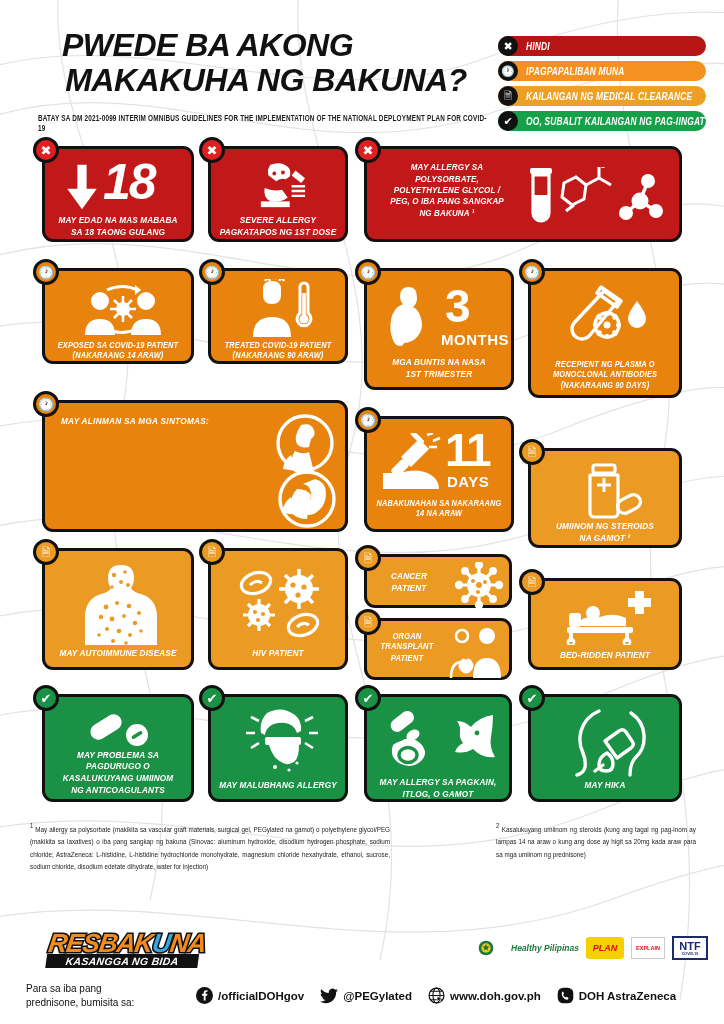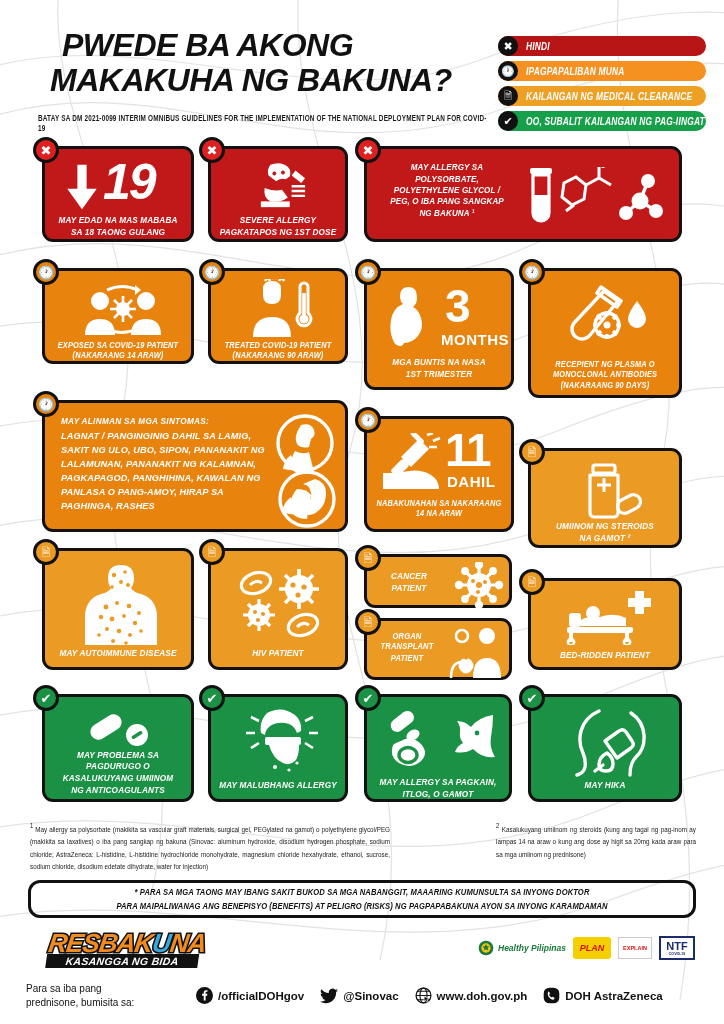--- a/index.html
+++ b/index.html
@@ -13,21 +13,21 @@
   .bg-swoosh { position: absolute; inset: 0; z-index: 0; pointer-events: none; }
   .page { position: relative; z-index: 1; width: 724px; height: 817px; }
 
   
   .header { position: absolute; left: 0; top: 0; width: 724px; height: 133px; }
   .title {
     position: absolute; left: 62px; top: 28px; width: 420px;
     font-weight: bold; font-style: italic; font-size: 32px;
     line-height: 1.08; color: #111; letter-spacing: -0.5px;
   }
-  .title .l2 { display:block; margin-left:-12px; }
+  .title .l2 { display:block; margin-left:-12px;text-align:center; }
   .subtitle {
     position: absolute; left: 38px; top: 113px; width: 450px;
     font-size: 6.4px; font-weight: bold; color: #1a1a1a;
     letter-spacing: 0.18px; transform: scaleY(1.35); transform-origin: left top;
   }
   .legend { position: absolute; right: 18px; top: 36px; width: 208px; }
   .legend-item {
     position: relative; height: 20px; border-radius: 10px;
     margin-bottom: 5px; display: flex; align-items: center;
   }
@@ -189,21 +189,21 @@
     </div>
   </div>
 
   <div class="card c-red" style="left:42px; top:146px; width:152px; height:96px;">
     <span class="badge">✖</span>
     <div class="icon-wrap" style="left:18px; top:14px; width:38px; height:48px;">
       <svg viewBox="0 0 40 52" width="38" height="48">
           <path d="M15 2 h10 v26 h11 L20 50 L4 28 h11 z" fill="#fff"></path>
         </svg>
     </div>
-    <div class="bignum" style="left:58px; top:12px; font-size:50px;">19</div>
+    <div class="bignum" style="left:58px; top:12px; font-size:50px;">18</div>
     <div class="clabel" style="top:68px; white-space:pre-line;"><span>MAY EDAD NA MAS MABABA
 SA 18 TAONG GULANG</span></div>
   </div>
 
   <div class="card c-red" style="left:208px; top:146px; width:140px; height:96px;">
     <span class="badge">✖</span>
     <div class="icon-wrap" style="left:42px; top:12px; width:58px; height:50px;">
       <svg viewBox="0 0 60 52" width="58" height="50">
         <path d="M18 4 q10-4 18 2 q4 4 2 10 l-4 3 q-6-2-10 2 l-8-6 q-2-6 2-11z" fill="#fff"></path>
         <circle cx="22" cy="13" r="2" fill="#c1181a"></circle>
@@ -317,21 +317,20 @@
       </svg>
     </div>
     <div class="clabel sm" style="top:90px; white-space:pre-line;"><span>RECEPIENT NG PLASMA O
 MONOCLONAL ANTIBODIES
 (NAKARAANG 90 DAYS)</span></div>
   </div>
 
   <div class="card c-org" style="left:42px; top:400px; width:306px; height:132px;">
     <span class="badge">🕐</span>
     <div class="sym-head">MAY ALINMAN SA MGA SINTOMAS:</div>
-    <div class="sym-body">LAGNAT / PANGINGINIG DAHIL SA LAMIG, SAKIT NG ULO, UBO, SIPON, PANANAKIT NG LALAMUNAN, PANANAKIT NG KALAMNAN, PAGKAPAGOD, PANGHIHINA, KAWALAN NG PANLASA O PANG-AMOY, HIRAP SA PAGHINGA, RASHES</div>
     <div class="icon-wrap" style="left:222px; top:8px; width:76px; height:120px;">
       <svg viewBox="0 0 76 120" width="76" height="120">
         <circle cx="38" cy="32" r="27" fill="none" stroke="#fff" stroke-width="3.4"></circle>
         <path d="M34 14 q10-3 13 5 q2 6-3 9 l-2 8 q-8 2-12-3 q-4-7 4-19z" fill="#fff"></path>
         <path d="M28 40 q8 4 14 1 l5 20 q-12 5-22-2 q-2-12 3-19z" fill="#fff"></path>
         <path d="M24 44 q-7 5-8 14 l14 2z" fill="#fff"></path>
         <circle cx="40" cy="88" r="27" fill="none" stroke="#fff" stroke-width="3.4"></circle>
         <path d="M48 68 q11 3 11 14 q0 12-8 18 q-4 4-10 4 l-2 -12 q6-2 5-10 q-1-8-8-9z" fill="#fff"></path>
         <path d="M30 78 q10 0 14 6 l-4 24 q-12 0-16-8 q-2-14 6-22z" fill="#fff"></path>
         <path d="M24 86 q-8 6-9 16 l16 2z" fill="#fff"></path>
@@ -349,21 +348,21 @@
           <rect x="16" y="26" width="10" height="18" rx="3" transform="rotate(45 21 35)"></rect>
           <path d="M4 40 h16 v16 H4z" rx="3"></path>
           <path d="M20 40 q20-6 32 2 q8 5 8 14 H20z"></path>
         </g>
         <g stroke="#fff" stroke-width="2.6" fill="none">
           <path d="M48 2 l6 -2 M54 8 l7 -3 M50 14 l8 0"></path>
         </g>
       </svg>
     </div>
     <div class="bignum" style="left:78px; top:12px; font-size:46px; font-style:normal;">11</div>
-    <div class="unitlabel" style="left:80px; top:55px;">DAHIL</div>
+    <div class="unitlabel" style="left:80px; top:55px;">DAYS</div>
     <div class="clabel sm" style="top:80px; white-space:pre-line;"><span>NABAKUNAHAN SA NAKARAANG
 14 NA ARAW</span></div>
   </div>
 
   <div class="card c-lorg" style="left:528px; top:448px; width:154px; height:100px;">
     <span class="badge" style="font-size:11px;">🗎</span>
     <div class="icon-wrap" style="left:42px; top:12px; width:72px; height:56px;">
       <svg viewBox="0 0 72 56" width="72" height="56">
         <g fill="none" stroke="#fff" stroke-width="3.2" stroke-linejoin="round">
           <rect x="20" y="2" width="22" height="8" rx="2"></rect>
@@ -575,26 +574,20 @@
 
   <div class="fn" style="left:30px; top:820px; width:360px;">
     <sup>1</sup>
     <span>May  allergy  sa polysorbate (makikita sa vascular graft materials, surgical gel, PEGylated na gamot) o polyethylene glycol/PEG (makikita sa laxatives) o iba pang sangkap ng bakuna (Sinovac: aluminum hydroxide, disodium hydrogen phosphate, sodium chloride; AstraZeneca: L-histidine, L-histidine hydrochloride monohydrate, magnesium chloride hexahydrate, ethanol, sucrose, sodium chloride, disodium edetate dihydrate, water for injection)</span>
   </div>
   <div class="fn" style="left:496px; top:820px; width:200px;">
     <sup>2</sup>
     <span>Kasalukuyang umiinom ng steroids (kung ang tagal ng pag-inom ay lampas 14 na araw o kung ang dose ay higit sa 20mg kada araw para sa mga umiinom ng prednisone)</span>
   </div>
 
-  <div class="notebox">
-    <p>
-      <span>* PARA SA MGA TAONG MAY IBANG SAKIT BUKOD SA MGA NABANGGIT, MAAARING KUMUNSULTA SA INYONG DOKTOR</span><br>
-      <span>PARA MAIPALIWANAG ANG BENEPISYO (BENEFITS) AT PELIGRO (RISKS) NG PAGPAPABAKUNA AYON SA INYONG KARAMDAMAN</span>
-    </p>
-  </div>
 
   <div class="resbakuna">
     <div class="rb-row1">
       <span class="o">RES</span><span class="o">BAK</span><span class="b">U</span><span class="o">NA</span>
     </div>
     <div class="rb-row2">KASANGGA NG BIDA</div>
   </div>
 
   <div class="visit">Para sa iba pang prednisone, bumisita sa:</div>
 
@@ -603,42 +596,42 @@
       <svg width="17" height="17" viewBox="0 0 24 24">
           <circle cx="12" cy="12" r="12" fill="#111"></circle>
           <path d="M13.6 12.3h2.1l.3-2.6h-2.4V8.1c0-.75.2-1.26 1.28-1.26h1.37V4.55c-.24-.03-1.05-.1-2-.1-1.98 0-3.33 1.2-3.33 3.42v1.83H8.6v2.6h2.3V19h2.7z" fill="#fff"></path>
         </svg>
       <span class="st">/officialDOHgov</span>
     </div>
     <div class="si">
       <svg width="18" height="16" viewBox="0 0 24 20">
           <path d="M24 2.4a9.6 9.6 0 0 1-2.8.8A4.9 4.9 0 0 0 23.3.5a9.8 9.8 0 0 1-3.1 1.2A4.9 4.9 0 0 0 11.8 6a13.9 13.9 0 0 1-10-5.1 4.9 4.9 0 0 0 1.5 6.5A4.8 4.8 0 0 1 1 6.8v.1a4.9 4.9 0 0 0 3.9 4.8 4.9 4.9 0 0 1-2.2.1 4.9 4.9 0 0 0 4.6 3.4A9.9 9.9 0 0 1 0 17.3a13.9 13.9 0 0 0 7.5 2.2c9.1 0 14-7.5 14-14v-.7A9.8 9.8 0 0 0 24 2.4z" fill="#111"></path>
         </svg>
-      <span class="st">@Sinovac</span>
+      <span class="st">@PEGylated</span>
     </div>
     <div class="si">
       <svg width="17" height="17" viewBox="0 0 24 24">
           <circle cx="12" cy="12" r="10.5" fill="none" stroke="#111" stroke-width="1.7"></circle>
           <ellipse cx="12" cy="12" rx="5" ry="10.5" fill="none" stroke="#111" stroke-width="1.5"></ellipse>
           <path d="M1.5 12h21M3.2 6h17.6M3.2 18h17.6" stroke="#111" stroke-width="1.4"></path>
           <path d="M13 13l6.5 3.5-2.8 1 1.8 3-1.8 1-1.8-3-2 2z" fill="#111" stroke="#fff" stroke-width=".8"></path>
         </svg>
       <span class="st">www.doh.gov.ph</span>
     </div>
     <div class="si">
       <svg width="17" height="17" viewBox="0 0 24 24">
           <rect x="1" y="1" width="22" height="22" rx="8" fill="#111"></rect>
           <path d="M9 6c-1.3.5-2.2 1.5-2.3 3.2-.1 3 1.6 5.9 4.3 7.6 1.6 1 3 1.3 3.9.8 1-.5 1.6-1.5 1.3-2.2-.2-.5-2-1.8-2.6-1.8-.4 0-.7.4-1 .9-.2.4-.5.4-1 .1-1.3-.8-2.4-2-2.9-3.3-.2-.5-.1-.7.3-.9.5-.3.9-.6.9-1 0-.6-1.2-2.4-1.7-2.6-.3-.1-.7-.1-1.2 0z" fill="#fff"></path>
         </svg>
       <span class="st">DOH AstraZeneca</span>
     </div>
   </div>
 
   <div class="partners">
-    <div style="display:flex;align-items:center;gap:4px;">
+    <div style="display:flex;align-items:center;gap:17px;">
       <svg width="16" height="16" viewBox="0 0 24 24">
           <circle cx="12" cy="12" r="11" fill="#1a7a3c"></circle>
           <circle cx="12" cy="12" r="7" fill="#f5c518"></circle>
           <path d="M12 6l1.6 3.4 3.6.4-2.7 2.5.8 3.6L12 14l-3.3 1.9.8-3.6-2.7-2.5 3.6-.4z" fill="#1a7a3c"></path>
         </svg>
       <span style="font-size:8.5px;font-style:italic;font-weight:bold;color:#1a7a3c;line-height:1;">Healthy Pilipinas</span>
     </div>
     <div class="plogo" style="width:38px;height:22px;border:none;background:#f5d000;border-radius:3px;">
       <span style="font-size:9px;font-weight:bold;font-style:italic;color:#d11;">PLAN</span>
     </div>

